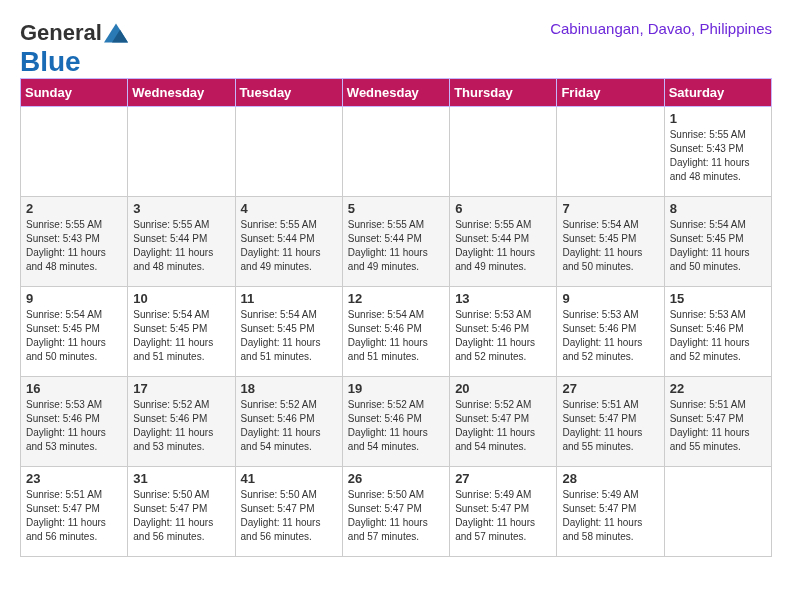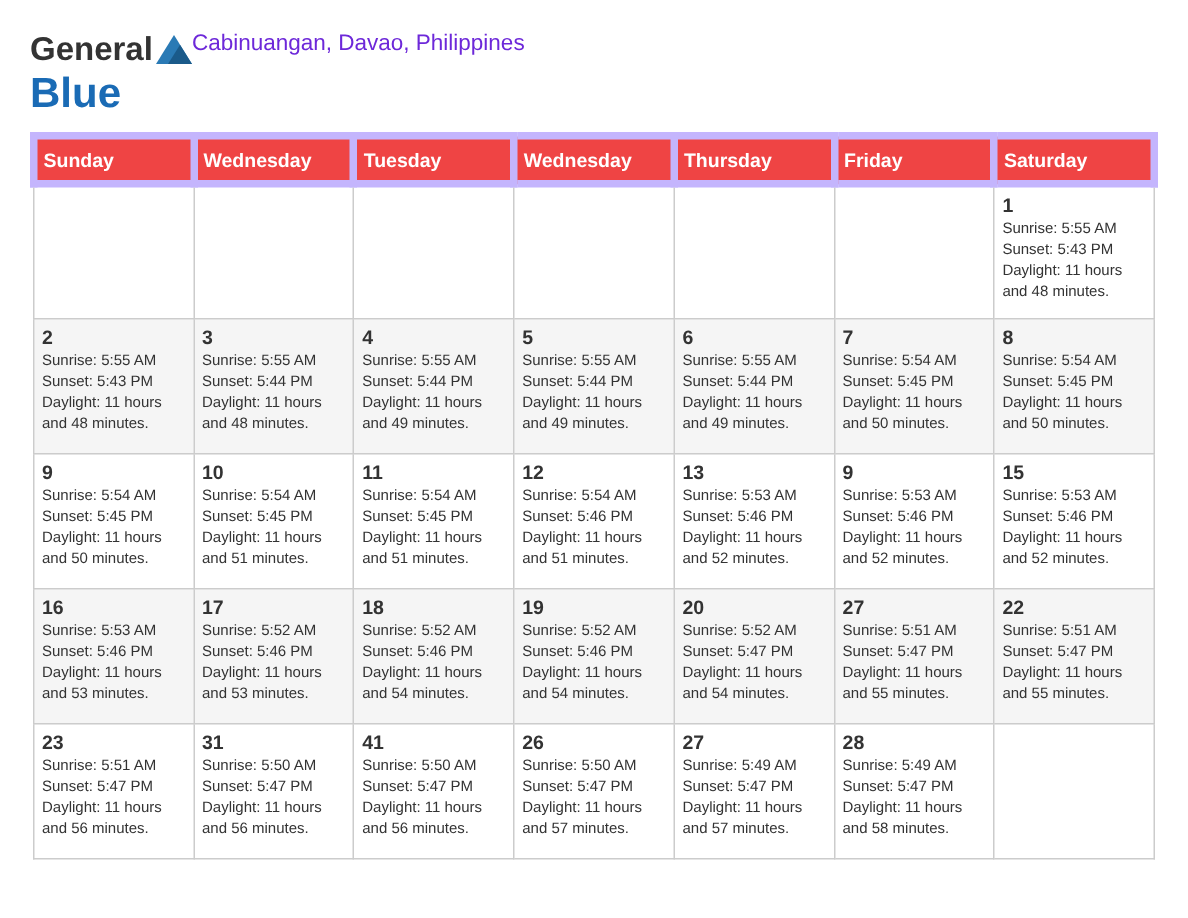--- a/index.html
+++ b/index.html
@@ -5,23 +5,22 @@
     * { box-sizing: border-box; margin: 0; padding: 0; }
     body {
       font-family: Arial, sans-serif;
       background: #fff;
       width: 792px;
       min-height: 612px;
       padding: 20px;
     }
     .header {
       display: flex;
-      justify-content: flex-start;
+      justify-content: space-between;
       align-items: flex-start;
-      margin-bottom: 10px;
     }
     .logo {
       display: flex;
       flex-direction: column;
       align-items: flex-start;
     }
     .logo-text {
       display: flex;
       align-items: center;
       font-size: 22px;
@@ -46,27 +45,27 @@
     .location {
       font-size: 15px;
       color: #6d28d9;
     }
     .calendar {
       width: 100%;
       border-collapse: collapse;
       border: 1px solid #ccc;
     }
     .calendar th {
-      background-color: #ef4444;
+      background-color: #be185d;
       color: #fff;
       font-size: 13px;
       font-weight: bold;
       padding: 6px 4px;
       text-align: left;
-      border: 5px solid #c4b5fd;
+      border: 1px solid #c4b5fd;
     }
     .calendar td {
       vertical-align: top;
       border: 1px solid #ccc;
       padding: 4px 5px;
       width: 107px;
       height: 90px;
       font-size: 10.5px;
       color: #333;
       background: #fff;

